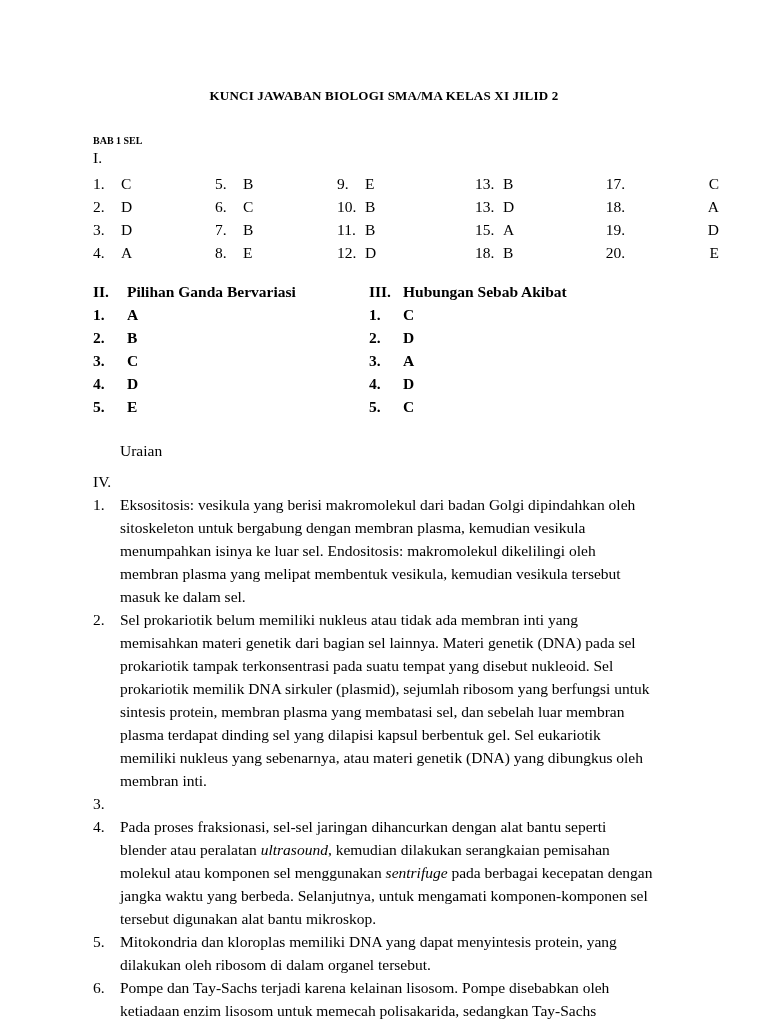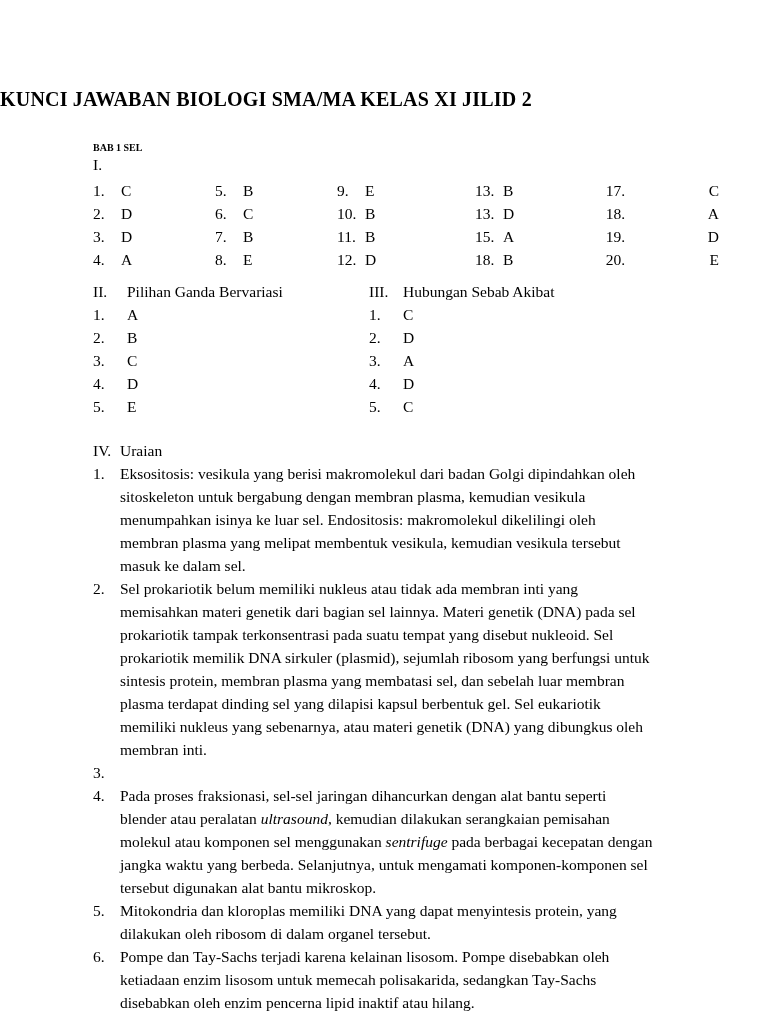--- a/index.html
+++ b/index.html
@@ -22,21 +22,22 @@
     height: 1024px;
     box-sizing: border-box;
     padding: 0;
     overflow: hidden;
   }
 
   
   .doc-title {
     margin: 0;
     padding: 88px 0 0 0;
-    font-size: 20px;
+    text-align: center;
+    font-size: 13px;
     font-weight: bold;
     letter-spacing: 0.2px;
   }
 
   
   .chapter-heading {
     margin: 0;
     padding: 31px 0 0 93px;
     font-size: 10px;
     font-weight: bold;
@@ -84,24 +85,25 @@
   
   .mc-cell.col-1 { width: 122px; }
   .mc-cell.col-2 { width: 122px; }
   .mc-cell.col-3 { width: 138px; }
   .mc-cell.col-4 { width: 122px; }
   .mc-cell.col-5 { width: 122px; text-align: right; }
 
   
   .dual-block {
     position: relative;
-    margin-top: 9px;
+    margin-top: 16px;
     height: 138px;
     font-size: 15.5px;
     line-height: 23px;
+    font-weight: bold;
   }
   .dual-col {
     position: absolute;
     top: 0;
   }
   .dual-col.left  { left: 93px;  }
   .dual-col.right { left: 369px; }
 
   .dual-col .head {
     display: flex;
@@ -121,20 +123,21 @@
     margin-top: 21px;
     padding-left: 93px;
     font-size: 15.5px;
     line-height: 23px;
   }
   .essay-head {
     display: flex;
   }
   .essay-head .numeral {
     flex: 0 0 27px;
+    margin-top: 31px;
   }
   .essay-item {
     display: flex;
     padding-right: 113px; 
   }
   .essay-item .q-num {
     flex: 0 0 27px;
   }
   .essay-item .q-text {
     flex: 1 1 auto;

